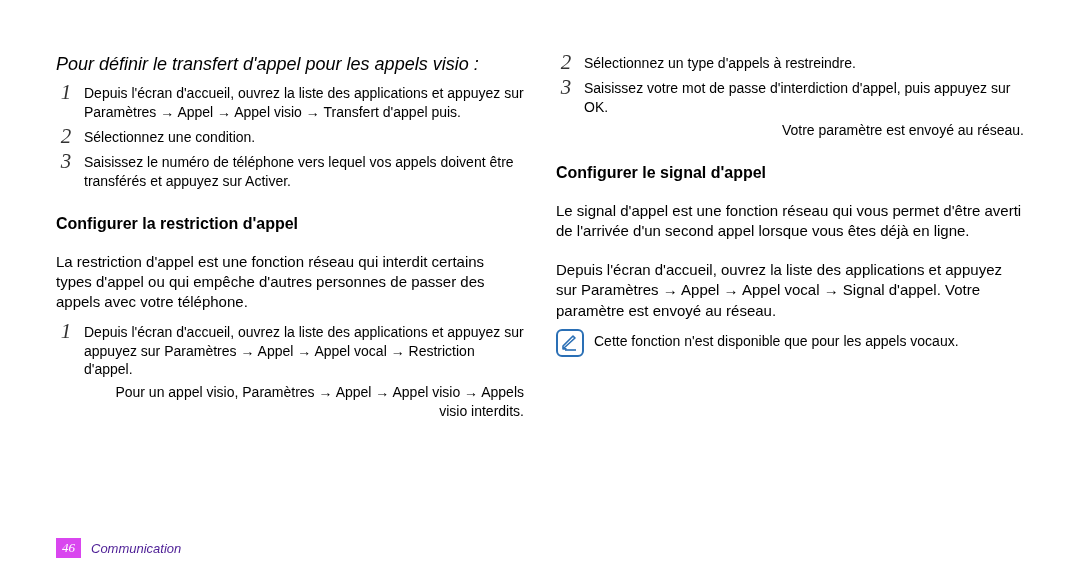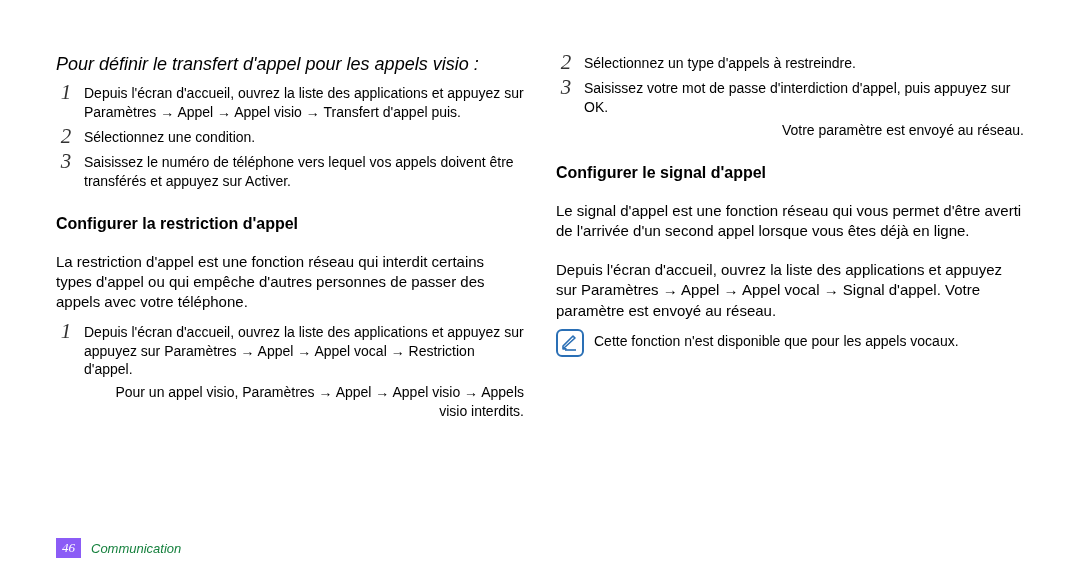--- a/index.html
+++ b/index.html
@@ -99,29 +99,29 @@
   .footer {
     position: absolute;
     left: 56px;
     bottom: 28px;
     display: flex;
     align-items: center;
     gap: 10px;
     font-size: 13px;
   }
   .page-num {
-    background: #8b5cf6;
+    background: #d946ef;
     color: #fff;
     font-style: italic;
     padding: 2px 6px;
     font-family: Georgia, serif;
   }
   .section-name {
     font-style: italic;
-    color: #15803d;
+    color: #4c1d95;
   }
   b { font-weight: normal; }
 </style>
 </head>
 <body>
 
 <div class="columns">
 
   <div class="col">
     <div class="intro">Pour définir le transfert d'appel pour les appels visio :</div>

